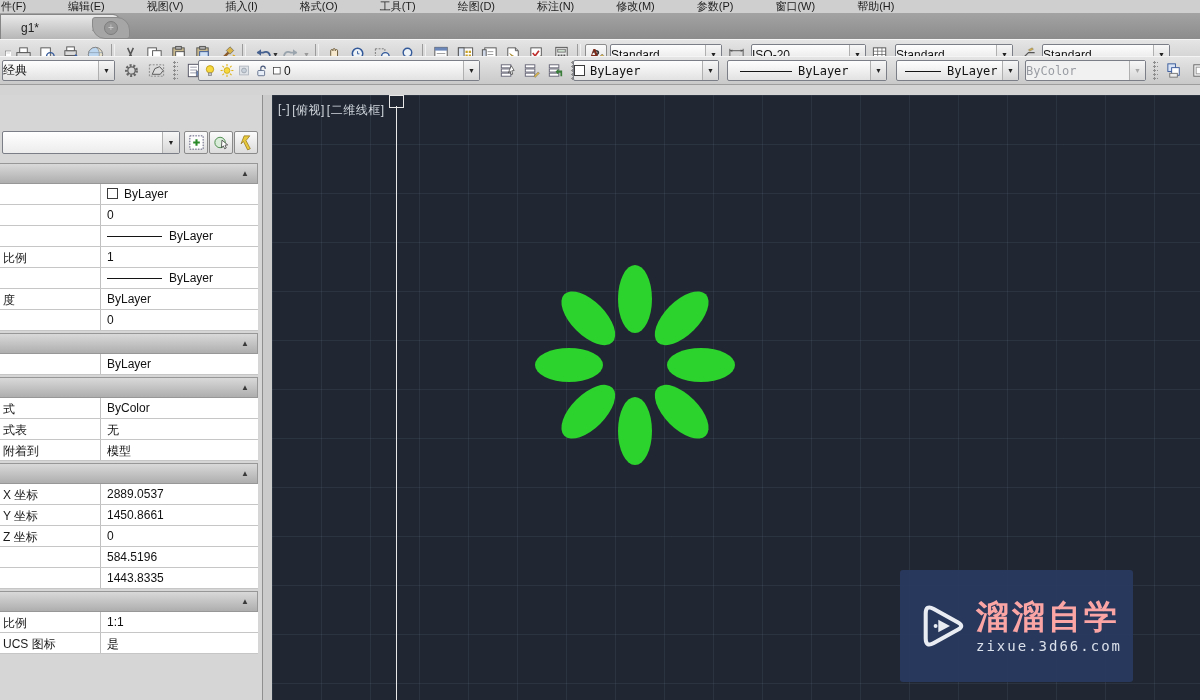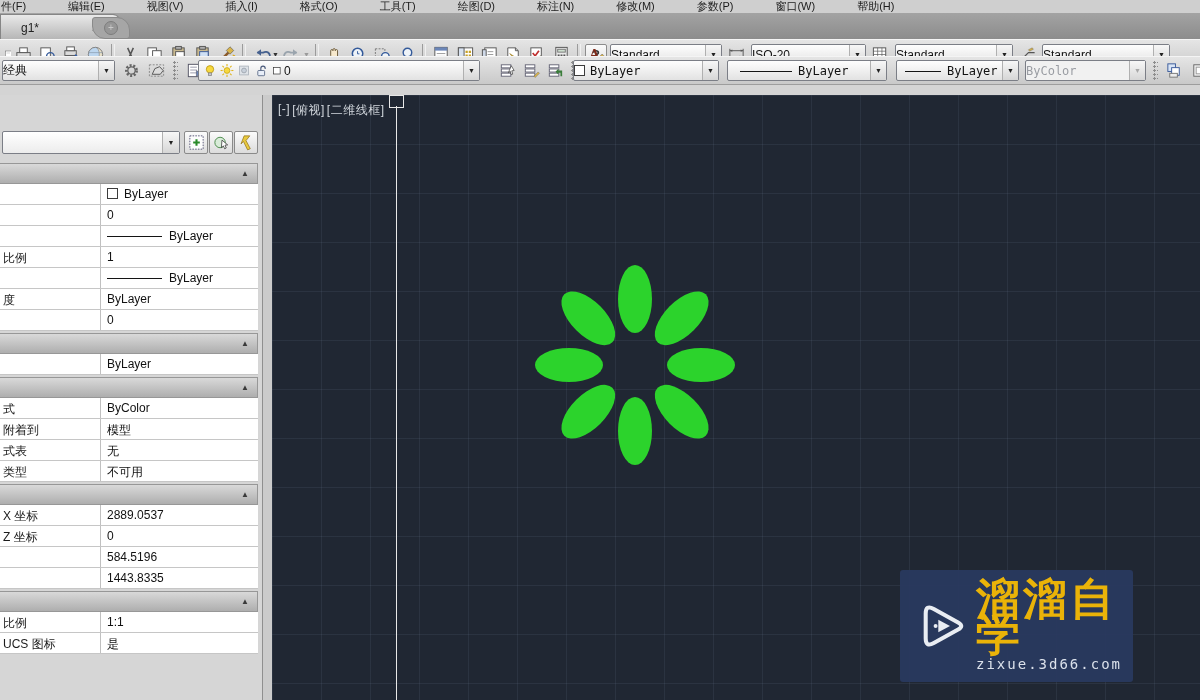--- a/index.html
+++ b/index.html
@@ -79,21 +79,21 @@
   #vplabel{position:absolute;left:6px;top:7px;font-size:12px;color:#d3d8de;letter-spacing:0.5px;display:flex;gap:2px}
   #crosshair-v{position:absolute;left:124px;top:11px;width:1px;height:594px;background:#e8e8e8}
   #pickbox{position:absolute;left:117px;top:0px;width:13px;height:11px;border:1px solid #e8e8e8}
   #flower{position:absolute;left:0;top:0}
 
   
   #watermark{position:absolute;left:628px;top:475px;width:233px;height:112px;background:rgba(41,57,95,0.95);
     border-radius:3px;display:flex;align-items:center}
   #wm-logo{margin-left:14px;flex:0 0 auto}
   #wm-text{margin-left:8px}
-  #wm-title{font-size:44px;font-weight:bold;color:#eab308;letter-spacing:3px;line-height:36px}
+  #wm-title{font-size:33px;font-weight:bold;color:#fca5a5;letter-spacing:3px;line-height:36px}
   #wm-site{font-size:14px;color:#dbe1eb;letter-spacing:2px;font-family:"DejaVu Sans Mono",monospace;margin-top:3px}
 </style>
 </head>
 <body>
 
 <div id="menubar" class="abs">
     <span class="mitem">件(F)</span>
     <span class="mitem">编辑(E)</span>
     <span class="mitem">视图(V)</span>
     <span class="mitem">插入(I)</span>
@@ -536,37 +536,37 @@
         <div class="pval">ByLayer</div>
       </div>
       <div class="sec-h gap">
         <span class="tri">▲</span>
       </div>
       <div class="prow">
         <div class="plabel">式</div>
         <div class="pval">ByColor</div>
       </div>
       <div class="prow">
+        <div class="plabel">式表</div>
+        <div class="pval">无</div>
+      </div>
+      <div class="prow">
         <div class="plabel">附着到</div>
         <div class="pval">模型</div>
       </div>
-      <div class="prow">
-        <div class="plabel">式表</div>
-        <div class="pval">无</div>
-      </div>
-      <div class="prow">
-        <div class="plabel">类型</div>
-        <div class="pval">不可用</div>
-      </div>
       <div class="sec-h gap">
         <span class="tri">▲</span>
       </div>
       <div class="prow">
         <div class="plabel">X 坐标</div>
         <div class="pval">2889.0537</div>
+      </div>
+      <div class="prow">
+        <div class="plabel">Y 坐标</div>
+        <div class="pval">1450.8661</div>
       </div>
       <div class="prow">
         <div class="plabel">Z 坐标</div>
         <div class="pval">0</div>
       </div>
       <div class="prow">
         <div class="plabel"></div>
         <div class="pval">584.5196</div>
       </div>
       <div class="prow">

